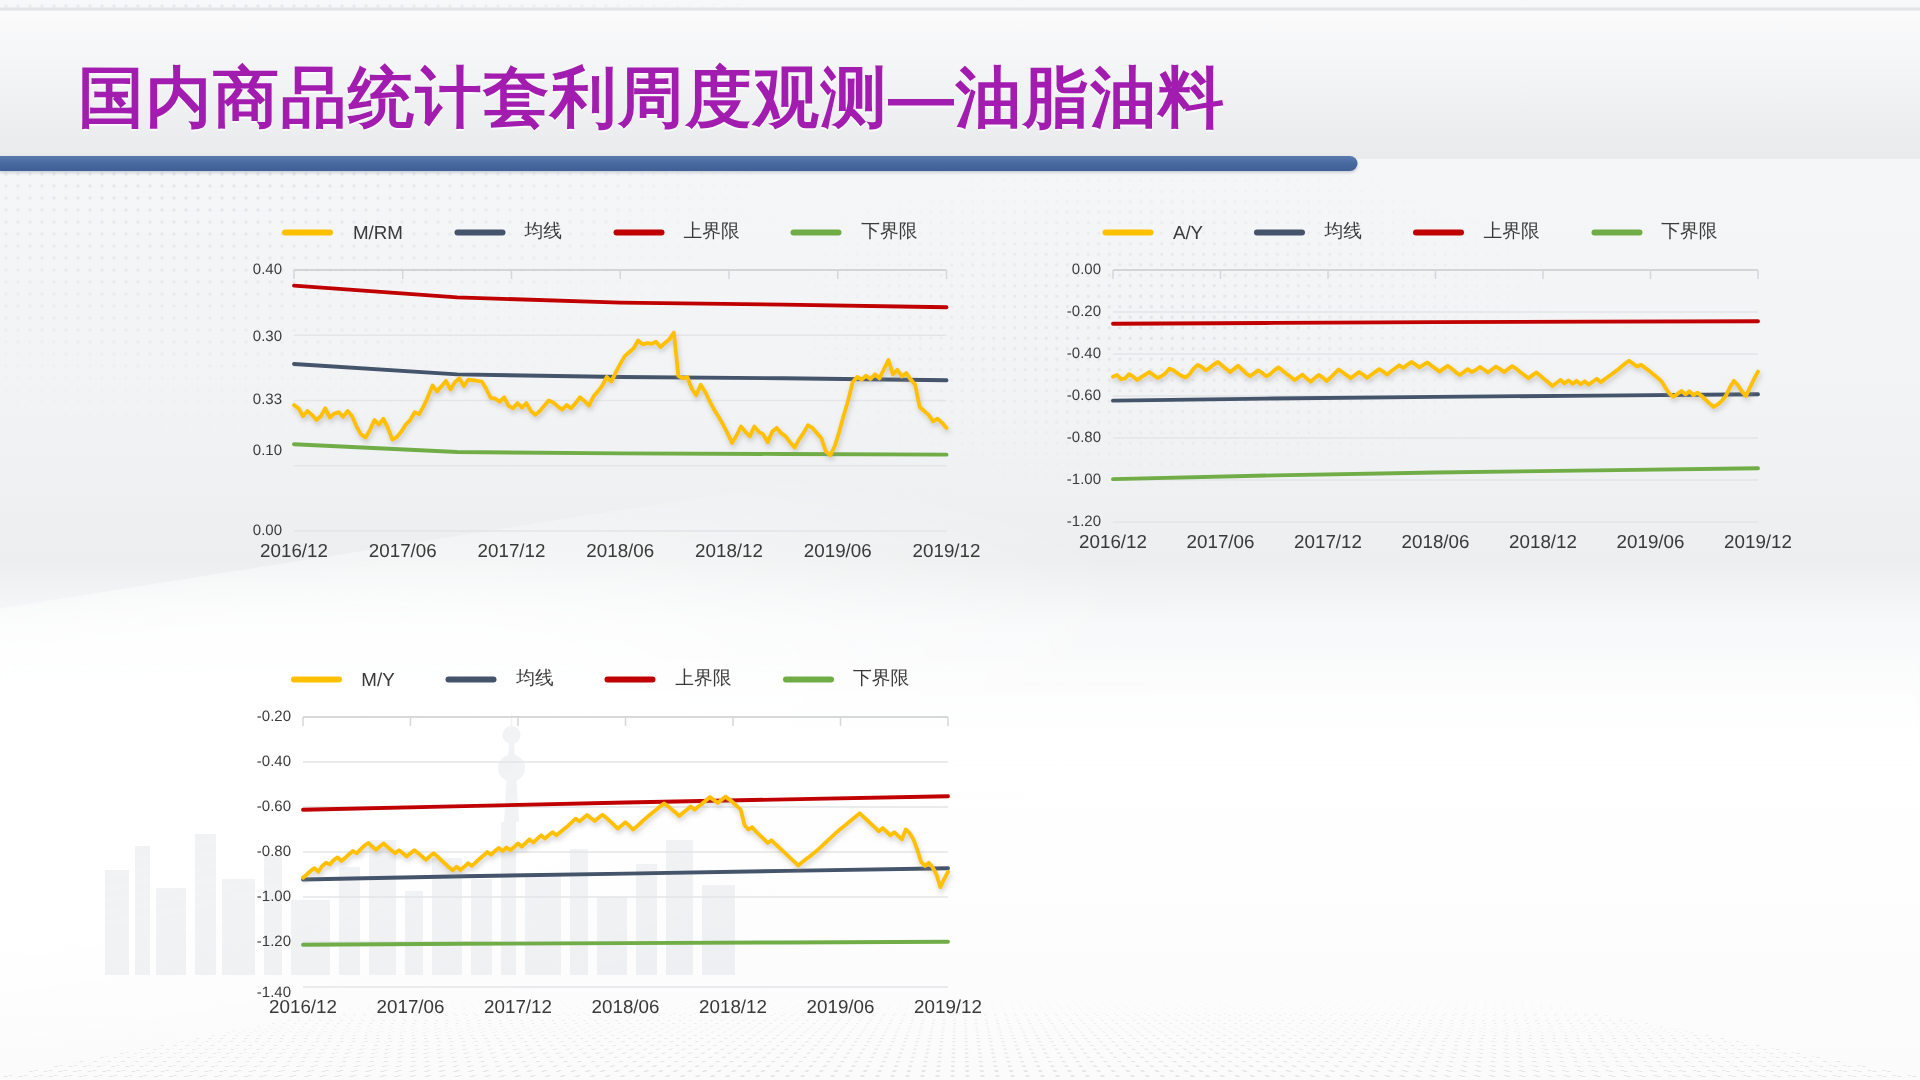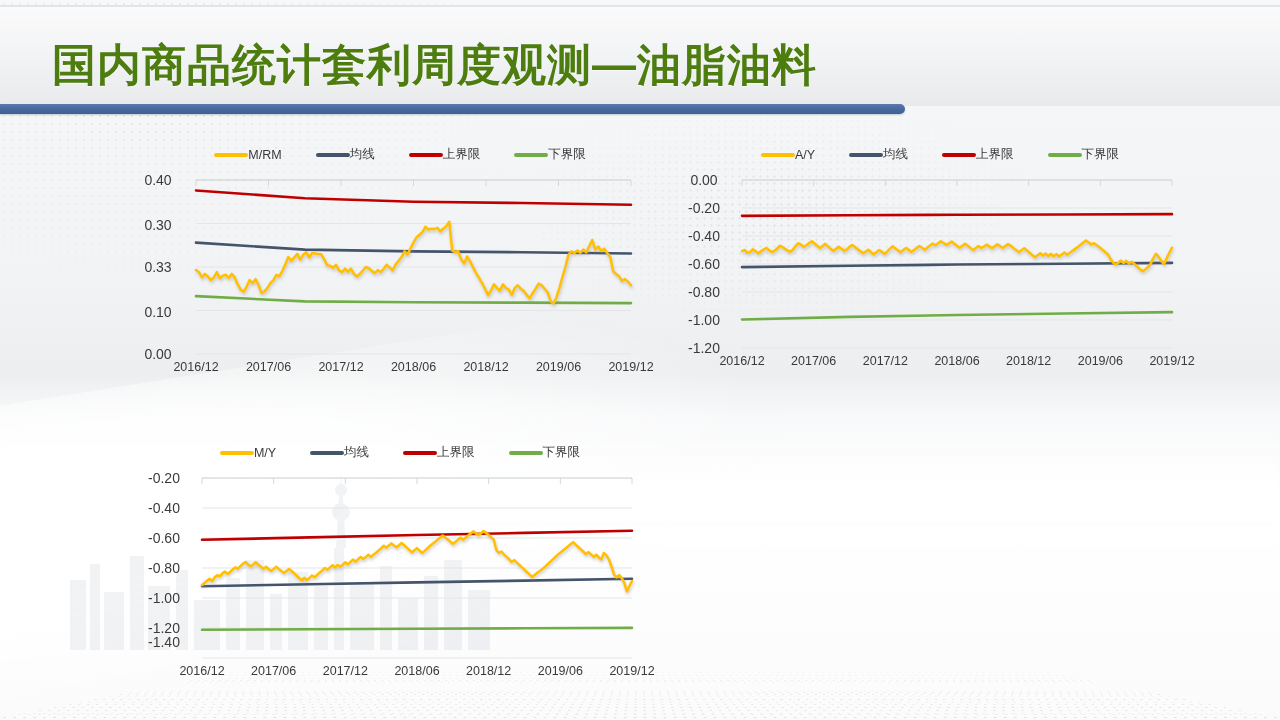--- a/index.html
+++ b/index.html
@@ -62,41 +62,41 @@
   .header-topline{position:absolute;left:0;top:5px;width:1280px;height:2px;background:#e2e4e7;}
   .header-bar{
     position:absolute;left:0;top:104px;width:905px;height:10px;
     background:linear-gradient(180deg,#5a7aad 0%,#46689f 55%,#3f5f95 100%);
     border-radius:0 6px 6px 0;
     box-shadow:0 1px 2px rgba(60,80,120,.28);
   }
   .slide-title{
     position:absolute;left:52px;top:36px;
     font-size:44px;font-weight:bold;letter-spacing:1px;
-    color:#4d7c0f;
+    color:#a21caf;
     text-shadow:0 1px 0 rgba(255,255,255,.65);
     white-space:nowrap;
   }
 
   
   .chart{position:absolute;}
   .chart-title{
     position:absolute;left:0;right:0;top:0;text-align:center;
     font-size:15px;font-weight:bold;color:#45699a;white-space:nowrap;
   }
   .legend{
     position:absolute;left:0;right:0;top:26px;
     display:flex;justify-content:center;align-items:center;gap:34px;
   }
-  .legend-item{display:flex;align-items:center;gap:0;}
+  .legend-item{display:flex;align-items:center;gap:13px;}
   .legend-swatch{display:block;width:34px;height:4px;border-radius:2px;}
   .legend-label{font-size:12.5px;color:#3a3a3a;white-space:nowrap;}
   .plot{position:absolute;left:0;top:52px;}
   .ytick{
-    position:absolute;text-align:center;font-size:14px;color:#3a3a3a;
+    position:absolute;text-align:right;font-size:10px;color:#3a3a3a;
     white-space:nowrap;transform:translateY(-50%);
   }
   .xtick{
     position:absolute;font-size:12.5px;color:#3a3a3a;white-space:nowrap;
     transform:translateX(-50%);
   }
   .plot-svg{display:block;}
 </style>
 </head>
 <body>
@@ -181,21 +181,21 @@
           <line x1="408.5" x2="408.5" y1="8" y2="14" stroke="#d5d7da" stroke-width="1"></line>
           <line x1="481" x2="481" y1="8" y2="14" stroke="#d5d7da" stroke-width="1"></line>
           <path d="M46.00 70.64 L154.75 77.60 L263.50 79.34 L372.25 80.21 L481.00 81.52" fill="none" stroke="#44546A" stroke-width="2.6" stroke-linejoin="round" stroke-linecap="round"></path>
           <path d="M46.00 18.44 L154.75 26.27 L263.50 29.75 L372.25 31.06 L481.00 32.80" fill="none" stroke="#C00000" stroke-width="2.6" stroke-linejoin="round" stroke-linecap="round"></path>
           <path d="M46.00 124.14 L154.75 129.37 L263.50 130.24 L372.25 130.67 L481.00 131.11" fill="none" stroke="#70AD47" stroke-width="2.6" stroke-linejoin="round" stroke-linecap="round"></path>
           <path d="M46.00 98.04 L48.98 100.22 L51.96 105.44 L54.94 101.96 L57.92 104.57 L60.90 108.05 L63.88 105.44 L66.86 100.22 L69.84 106.31 L72.82 103.70 L75.79 102.83 L78.77 105.88 L81.75 101.96 L84.73 105.44 L87.71 112.40 L90.69 117.62 L93.67 119.79 L96.65 114.58 L99.63 108.05 L102.61 111.09 L105.59 107.18 L108.57 113.27 L111.55 121.10 L114.53 119.36 L117.51 115.88 L120.49 111.09 L123.47 108.05 L126.45 102.83 L129.42 104.14 L132.40 98.91 L135.38 92.39 L138.36 85.00 L141.34 88.91 L144.32 85.43 L147.30 81.95 L150.28 87.61 L153.26 82.82 L156.24 80.21 L159.22 85.43 L162.20 81.08 L165.18 81.52 L168.16 81.95 L171.14 82.39 L174.12 87.17 L177.10 93.26 L180.08 93.69 L183.05 95.87 L186.03 92.83 L189.01 98.48 L191.99 100.22 L194.97 96.74 L197.95 99.78 L200.93 96.74 L203.91 101.96 L206.89 104.57 L209.87 101.96 L212.85 98.48 L215.83 95.00 L218.81 96.30 L221.79 98.91 L224.77 101.09 L227.75 98.04 L230.73 100.22 L233.71 96.74 L236.68 92.83 L239.66 95.43 L242.64 98.48 L245.62 92.39 L248.60 88.91 L251.58 85.00 L254.56 79.34 L257.54 82.39 L260.52 76.30 L263.50 70.64 L266.48 65.42 L269.46 62.81 L272.44 60.20 L275.42 54.98 L278.40 57.59 L281.38 56.72 L284.36 57.16 L287.34 55.85 L290.32 59.33 L293.29 56.72 L296.27 54.11 L299.25 49.76 L302.23 78.47 L305.21 80.21 L308.19 79.34 L311.17 87.17 L314.15 91.52 L317.13 84.56 L320.11 89.34 L323.09 95.43 L326.07 101.09 L329.05 105.88 L332.03 111.09 L335.01 116.75 L337.99 123.27 L340.97 118.49 L343.95 112.40 L346.92 115.88 L349.90 118.92 L352.88 112.40 L355.86 115.88 L358.84 117.62 L361.82 122.84 L364.80 115.88 L367.78 113.27 L370.76 116.75 L373.74 118.92 L376.72 122.84 L379.70 126.32 L382.68 121.10 L385.66 116.75 L388.64 111.53 L391.62 113.27 L394.60 116.75 L397.58 120.23 L400.55 128.93 L403.53 131.54 L406.51 125.45 L409.49 115.88 L412.47 105.00 L415.45 95.00 L418.43 82.82 L421.41 79.34 L424.39 81.08 L427.37 78.47 L430.35 80.64 L433.33 77.60 L436.31 80.21 L439.29 74.12 L442.27 68.03 L445.25 77.60 L448.23 74.56 L451.21 78.91 L454.18 76.73 L457.16 81.08 L460.14 84.56 L463.12 99.35 L466.10 101.96 L469.08 104.57 L472.06 108.92 L475.04 107.18 L478.02 109.79 L481.00 113.27" fill="none" stroke="#FFC000" stroke-width="2.6" stroke-linejoin="round" stroke-linecap="round" filter="url(#sh0)"></path>
         </svg>
         <div class="ytick" style="right: 457px; top: 8px; width: 60px;">0.40</div>
         <div class="ytick" style="right: 457px; top: 53px; width: 60px;">0.30</div>
         <div class="ytick" style="right: 457px; top: 95px; width: 60px;">0.33</div>
-        <div class="ytick" style="right: 457px; top: 140px; width: 60px;">0.10</div>
+        <div class="ytick" style="right: 457px; top: 129px; width: 60px;">0.10</div>
         <div class="ytick" style="right: 457px; top: 182px; width: 60px;">0.00</div>
         <div class="xtick" style="left: 46px; top: 188px;">2016/12</div>
         <div class="xtick" style="left: 118.5px; top: 188px;">2017/06</div>
         <div class="xtick" style="left: 191px; top: 188px;">2017/12</div>
         <div class="xtick" style="left: 263.5px; top: 188px;">2018/06</div>
         <div class="xtick" style="left: 336px; top: 188px;">2018/12</div>
         <div class="xtick" style="left: 408.5px; top: 188px;">2019/06</div>
         <div class="xtick" style="left: 481px; top: 188px;">2019/12</div>
       </div>
   </div>
@@ -306,21 +306,21 @@
           <path d="M52.00 69.80 L159.50 67.40 L267.00 65.00 L374.50 62.90 L482.00 60.80" fill="none" stroke="#C00000" stroke-width="2.6" stroke-linejoin="round" stroke-linecap="round"></path>
           <path d="M52.00 159.80 L159.50 159.20 L267.00 158.75 L374.50 158.30 L482.00 157.85" fill="none" stroke="#70AD47" stroke-width="2.6" stroke-linejoin="round" stroke-linecap="round"></path>
           <path d="M52.00 115.10 L54.56 113.00 L57.12 110.60 L59.68 108.80 L62.24 111.20 L64.80 107.30 L67.36 105.20 L69.92 106.40 L72.48 103.40 L75.04 101.60 L77.60 104.00 L80.15 101.90 L82.71 99.50 L85.27 97.40 L87.83 98.90 L90.39 96.20 L92.95 93.80 L95.51 92.00 L98.07 94.40 L100.63 96.50 L103.19 94.40 L105.75 92.30 L108.31 94.70 L110.87 96.80 L113.43 98.90 L115.99 96.80 L118.55 98.90 L121.11 101.00 L123.67 98.90 L126.23 96.80 L128.79 98.90 L131.35 101.00 L133.90 103.10 L136.46 101.00 L139.02 98.90 L141.58 101.00 L144.14 103.40 L146.70 105.80 L149.26 108.20 L151.82 110.30 L154.38 107.90 L156.94 110.00 L159.50 107.90 L162.06 105.50 L164.62 107.30 L167.18 104.90 L169.74 102.50 L172.30 100.40 L174.86 98.00 L177.42 99.80 L179.98 97.40 L182.54 95.30 L185.10 97.40 L187.65 95.00 L190.21 96.80 L192.77 94.70 L195.33 92.30 L197.89 94.40 L200.45 92.00 L203.01 89.60 L205.57 91.70 L208.13 89.30 L210.69 86.90 L213.25 89.00 L215.81 86.90 L218.37 84.80 L220.93 86.90 L223.49 84.80 L226.05 82.70 L228.61 80.60 L231.17 78.20 L233.73 75.80 L236.29 77.60 L238.85 75.50 L241.40 73.40 L243.96 75.50 L246.52 77.30 L249.08 75.20 L251.64 73.10 L254.20 75.20 L256.76 77.60 L259.32 80.00 L261.88 82.40 L264.44 80.30 L267.00 78.20 L269.56 80.60 L272.12 83.00 L274.68 80.90 L277.24 78.50 L279.80 76.10 L282.36 74.00 L284.92 71.90 L287.48 69.80 L290.04 67.70 L292.60 65.60 L295.15 67.40 L297.71 69.50 L300.27 71.60 L302.83 74.00 L305.39 71.90 L307.95 69.80 L310.51 67.70 L313.07 69.80 L315.63 67.70 L318.19 65.60 L320.75 63.50 L323.31 61.40 L325.87 63.20 L328.43 65.30 L330.99 63.20 L333.55 61.10 L336.11 62.90 L338.67 65.00 L341.23 67.40 L343.79 69.80 L346.35 80.00 L348.90 83.00 L351.46 81.50 L354.02 84.50 L356.58 86.90 L359.14 89.30 L361.70 92.00 L364.26 90.20 L366.82 92.60 L369.38 95.00 L371.94 97.40 L374.50 99.80 L377.06 102.20 L379.62 104.60 L382.18 107.00 L384.74 104.90 L387.30 102.80 L389.86 101.00 L392.42 98.90 L394.98 96.80 L397.54 94.40 L400.10 92.00 L402.65 89.60 L405.21 87.20 L407.77 84.80 L410.33 82.70 L412.89 80.60 L415.45 78.50 L418.01 76.40 L420.57 74.30 L423.13 72.20 L425.69 74.60 L428.25 77.00 L430.81 79.40 L433.37 81.80 L435.93 84.20 L438.49 82.10 L441.05 84.50 L443.61 86.90 L446.17 84.80 L448.73 87.20 L451.29 89.60 L453.85 83.00 L456.40 85.40 L458.96 89.60 L461.52 96.50 L464.08 104.60 L466.64 107.30 L469.20 105.20 L471.76 108.20 L474.32 113.00 L476.88 121.40 L479.44 116.00 L482.00 111.20" fill="none" stroke="#FFC000" stroke-width="2.6" stroke-linejoin="round" stroke-linecap="round" filter="url(#sh2)"></path>
         </svg>
         <div class="ytick" style="right: 452px; top: 8px; width: 60px;">-0.20</div>
         <div class="ytick" style="right: 452px; top: 38px; width: 60px;">-0.40</div>
         <div class="ytick" style="right: 452px; top: 68px; width: 60px;">-0.60</div>
         <div class="ytick" style="right: 452px; top: 98px; width: 60px;">-0.80</div>
         <div class="ytick" style="right: 452px; top: 128px; width: 60px;">-1.00</div>
         <div class="ytick" style="right: 452px; top: 158px; width: 60px;">-1.20</div>
-        <div class="ytick" style="right: 452px; top: 172px; width: 60px;">-1.40</div>
+        <div class="ytick" style="right: 452px; top: 192px; width: 60px;">-1.40</div>
         <div class="xtick" style="left: 52px; top: 194px;">2016/12</div>
         <div class="xtick" style="left: 123.667px; top: 194px;">2017/06</div>
         <div class="xtick" style="left: 195.333px; top: 194px;">2017/12</div>
         <div class="xtick" style="left: 267px; top: 194px;">2018/06</div>
         <div class="xtick" style="left: 338.667px; top: 194px;">2018/12</div>
         <div class="xtick" style="left: 410.333px; top: 194px;">2019/06</div>
         <div class="xtick" style="left: 482px; top: 194px;">2019/12</div>
       </div>
   </div>
 

